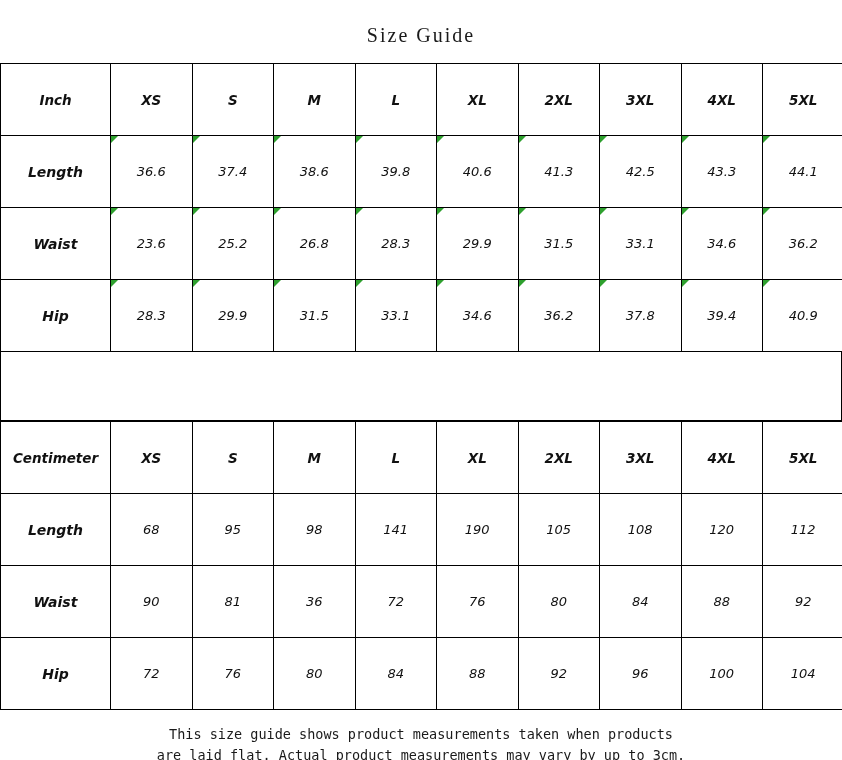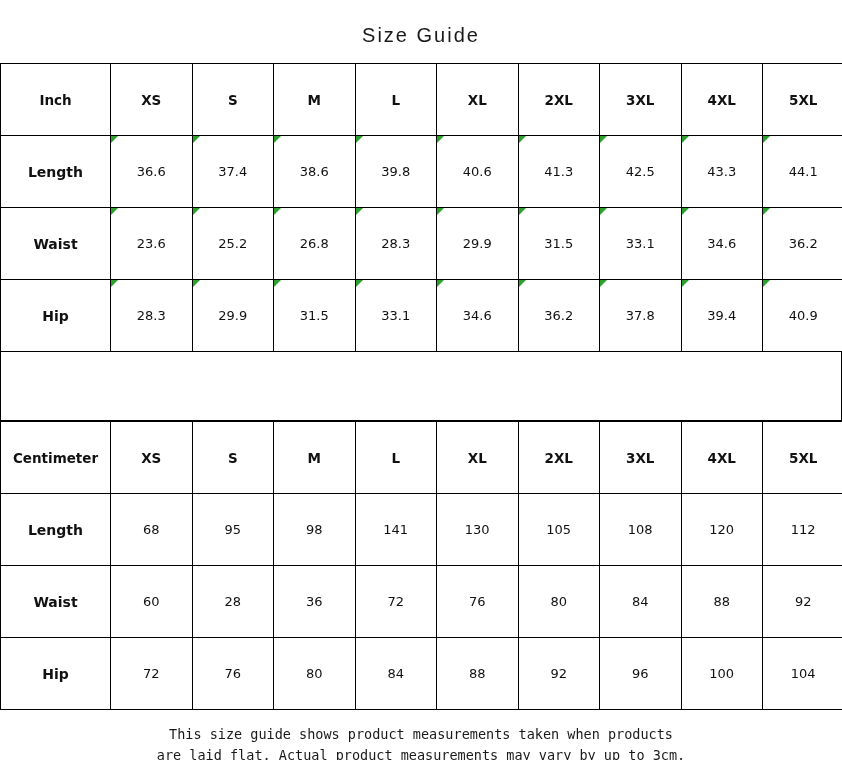--- a/index.html
+++ b/index.html
@@ -15,31 +15,32 @@
     overflow: hidden;
   }
   .page {
     position: relative;
     width: 842px;
     height: 760px;
     box-sizing: border-box;
   }
   .title {
     text-align: center;
-    font-family: Liberation Sans, sans-serif;
+    font-family: Liberation Serif, serif;
     font-size: 20px;
     letter-spacing: 2px;
     color: #1a1a1a;
     padding-top: 24px;
     padding-bottom: 16px;
     font-weight: normal;
     margin: 0;
   }
   .table-wrap {
     width: 842px;
+    font-style: italic;
   }
   table.size-table {
     border-collapse: collapse;
     width: 842px;
     table-layout: fixed;
   }
   table.size-table td {
     border: 1px solid #000000;
     height: 69px;
     text-align: center;
@@ -194,30 +195,30 @@
           <td class="head-cell">3XL</td>
           <td class="head-cell">4XL</td>
           <td class="head-cell">5XL</td>
         </tr>
         <tr>
           <td class="row-label">Length</td>
           <td>68</td>
           <td>95</td>
           <td>98</td>
           <td>141</td>
-          <td>130</td>
+          <td>190</td>
           <td>105</td>
           <td>108</td>
           <td>120</td>
           <td>112</td>
         </tr>
         <tr>
           <td class="row-label">Waist</td>
-          <td>60</td>
-          <td>28</td>
+          <td>90</td>
+          <td>81</td>
           <td>36</td>
           <td>72</td>
           <td>76</td>
           <td>80</td>
           <td>84</td>
           <td>88</td>
           <td>92</td>
         </tr>
         <tr>
           <td class="row-label">Hip</td>

